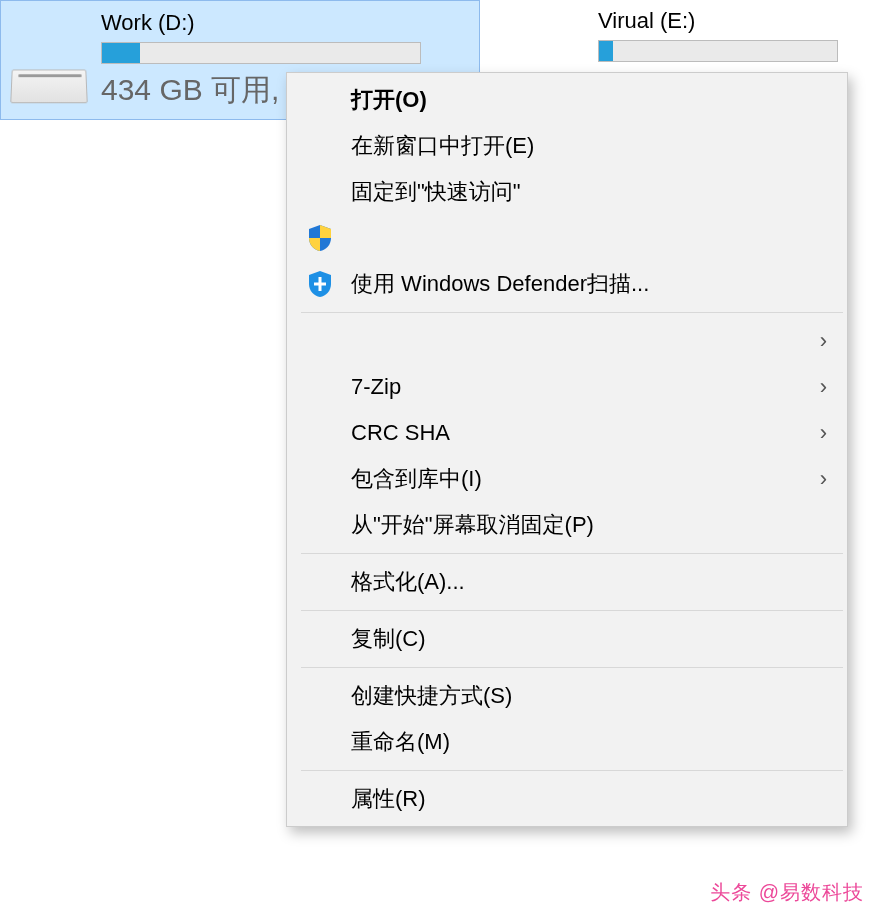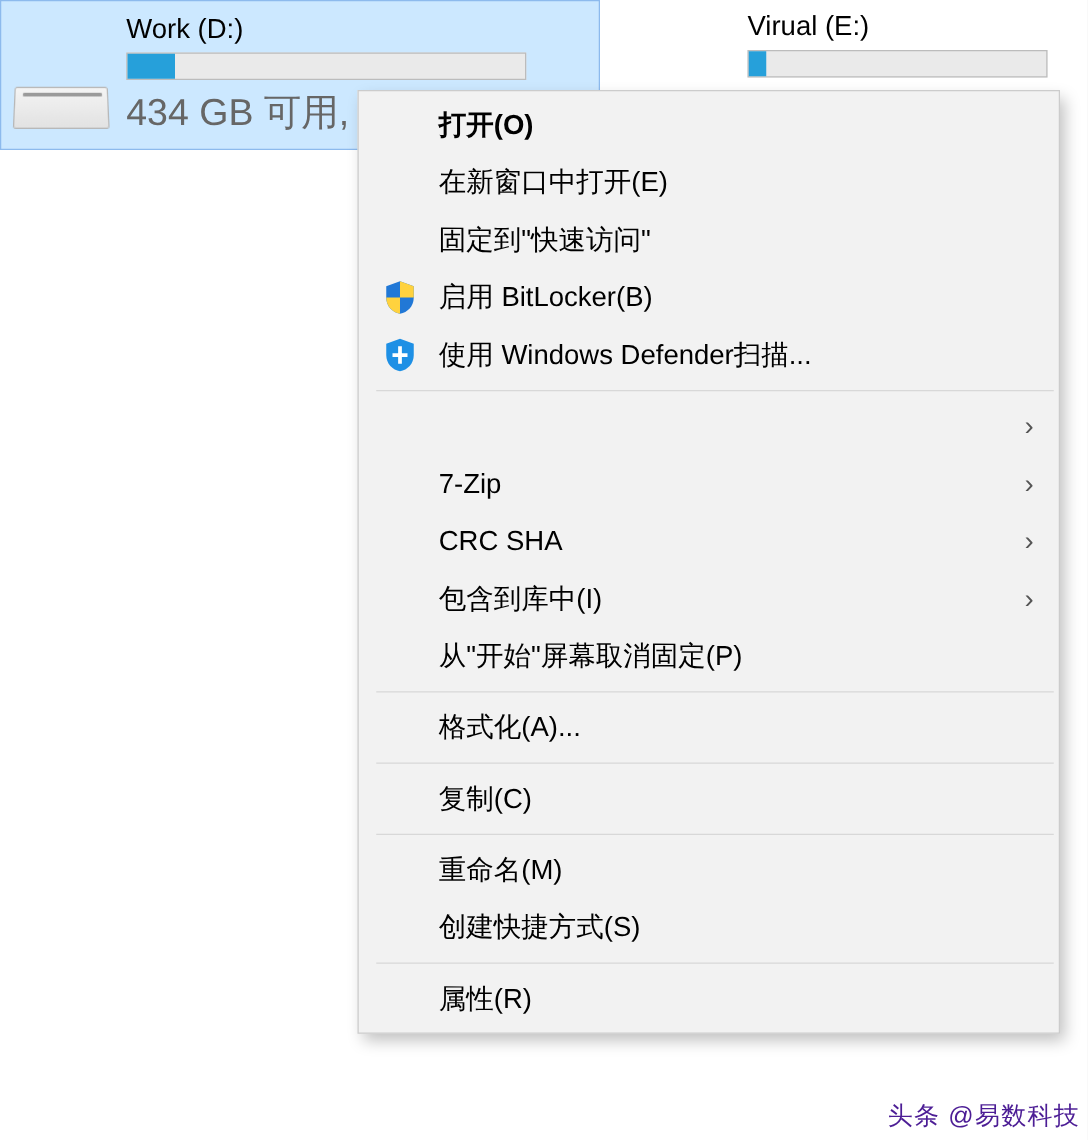--- a/index.html
+++ b/index.html
@@ -95,21 +95,21 @@
     .red-box {
       position: absolute;
       border: 5px solid #ff2a2a;
       pointer-events: none;
     }
 
     .watermark {
       position: absolute;
       right: 6px; bottom: 6px;
       font-size: 20px;
-      color: #4c1d95;
+      color: #ec4899;
       letter-spacing: 1px;
     }
   </style>
 </head>
 <body>
 
 <div class="drive-item selected" style="top:0;left:0;width:480px;height:120px;">
   <div class="drive-icon">
     <div class="body">
         <div class="slot"></div>
@@ -145,21 +145,20 @@
     <span>固定到"快速访问"</span>
   </div>
   <div class="menu-item">
     <span class="icon-slot">
       <svg width="26" height="28" viewBox="0 0 26 28">
         <path d="M13 1 L24 5 V14 C24 21 19 26 13 27 C7 26 2 21 2 14 V5 Z" fill="#2178d6"></path>
         <path d="M13 1 L24 5 V14 L13 14 Z" fill="#ffd23e"></path>
         <path d="M13 14 L13 27 C7 26 2 21 2 14 Z" fill="#ffd23e"></path>
       </svg>
     </span>
-    <span>启用 BitLocker(B)</span>
   </div>
   <div class="menu-item">
     <span class="icon-slot">
       <svg width="26" height="28" viewBox="0 0 26 28">
         <path d="M13 1 L24 5 V14 C24 21 19 26 13 27 C7 26 2 21 2 14 V5 Z" fill="#1e90e5"></path>
         <path d="M13 7 L13 21 M7 14 L19 14" stroke="#fff" stroke-width="3"></path>
       </svg>
     </span>
     <span>使用 Windows Defender扫描...</span>
   </div>
@@ -193,25 +192,25 @@
 
   <div class="menu-sep"></div>
 
   <div class="menu-item">
     <span>复制(C)</span>
   </div>
 
   <div class="menu-sep"></div>
 
   <div class="menu-item">
+    <span>创建快捷方式(S)</span>
+  </div>
+  <div class="menu-item">
     <span>重命名(M)</span>
   </div>
-  <div class="menu-item">
-    <span>创建快捷方式(S)</span>
-  </div>
 
   <div class="menu-sep"></div>
 
   <div class="menu-item">
     <span>属性(R)</span>
   </div>
 
 </div>
 
 <div class="red-box" style="top:612px;left:298px;width:438px;height:62px;"></div>

